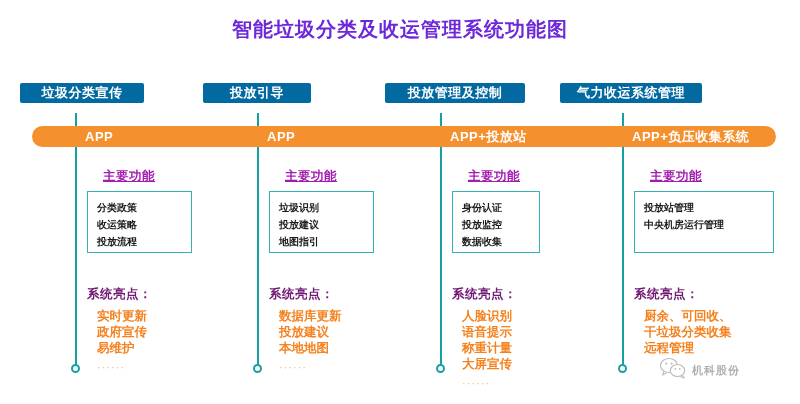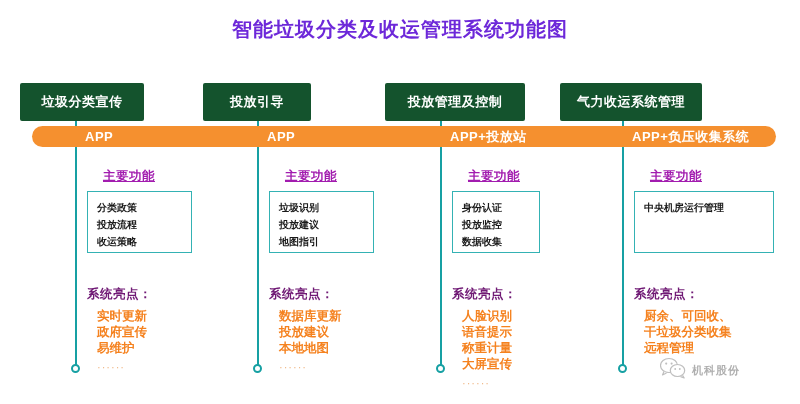--- a/index.html
+++ b/index.html
@@ -70,22 +70,22 @@
     font-size: 13px;
     font-weight: bold;
     white-space: nowrap;
     letter-spacing: 0.5px;
   }
 
   
   .head-box {
     position: absolute;
     top: 83px;
-    height: 38px;
-    background: #14532d;
+    height: 20px;
+    background: #0369a1;
     color: #ffffff;
     font-size: 13px;
     font-weight: bold;
     display: flex;
     align-items: center;
     justify-content: center;
     border-radius: 2px;
     letter-spacing: 0.5px;
     box-sizing: border-box;
     padding: 8px 8px;
@@ -190,22 +190,22 @@
 
   <div class="head-box" style="left:20px;  width:124px;">垃圾分类宣传</div>
   <div class="head-box" style="left:203px; width:108px;">投放引导</div>
   <div class="head-box" style="left:385px; width:140px;">投放管理及控制</div>
   <div class="head-box" style="left:560px; width:142px;">气力收运系统管理</div>
 
   <div class="col" style="left:87px;">
     <div class="sect-title indent">主要功能</div>
     <div class="func-box" style="width:105px;height:62px;">
       <div class="func-item">分类政策</div>
+      <div class="func-item">收运策略</div>
       <div class="func-item">投放流程</div>
-      <div class="func-item">收运策略</div>
     </div>
   </div>
   <div class="hl-wrap" style="left:87px; top:286px;">
     <div class="hl-title">系统亮点：</div>
     <div class="hl-list">
       <div class="hl-item">实时更新</div>
       <div class="hl-item">政府宣传</div>
       <div class="hl-item">易维护</div>
     </div>
     <div class="hl-dots">······</div>
@@ -244,20 +244,21 @@
       <div class="hl-item">语音提示</div>
       <div class="hl-item">称重计量</div>
       <div class="hl-item">大屏宣传</div>
     </div>
     <div class="hl-dots">······</div>
   </div>
 
   <div class="col" style="left:634px;">
     <div class="sect-title indent">主要功能</div>
     <div class="func-box" style="width:140px;height:62px;">
+      <div class="func-item">投放站管理</div>
       <div class="func-item">中央机房运行管理</div>
     </div>
   </div>
   <div class="hl-wrap" style="left:634px; top:286px;">
     <div class="hl-title">系统亮点：</div>
     <div class="hl-list">
       <div class="hl-item">厨余、可回收、</div>
       <div class="hl-item">干垃圾分类收集</div>
       <div class="hl-item">远程管理</div>
     </div>

